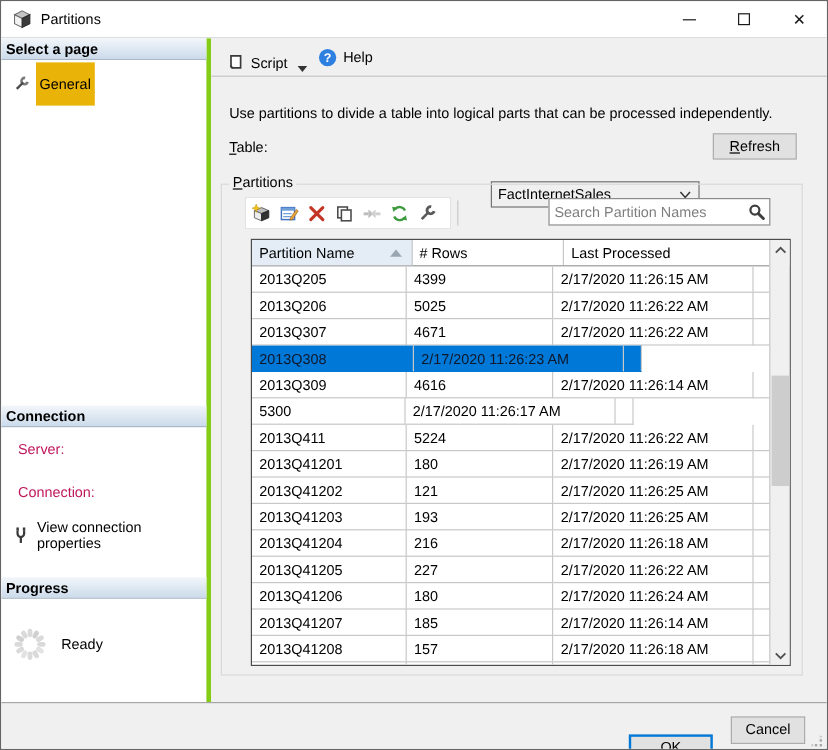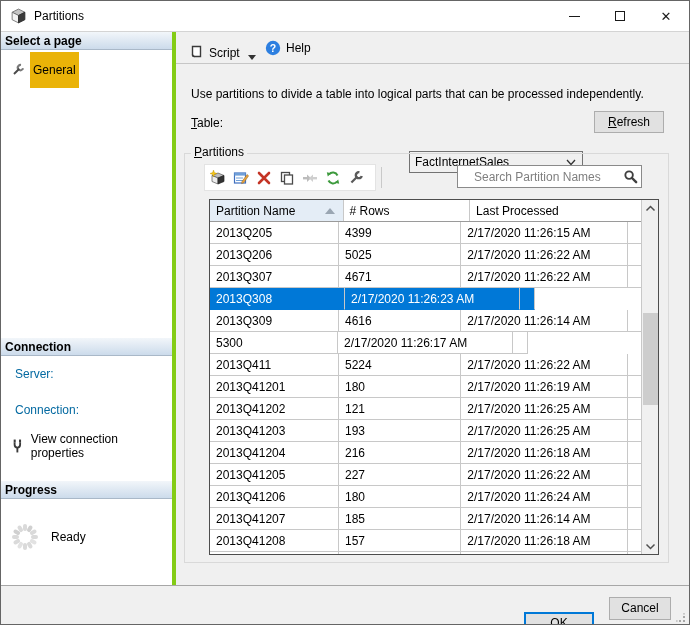--- a/index.html
+++ b/index.html
@@ -17,21 +17,21 @@
   #btn-min span { width:11px; height:1px; background:#1a1a1a; display:block; }
   #btn-max span { width:10px; height:10px; border:1px solid #1a1a1a; display:block; }
   #btn-close span { font-size:13px; line-height:1; }
   
   #sidebar { position:absolute; left:0; top:31px; width:175px; height:553px; background:#ffffff; border-right:4px solid #84cc16; }
   .side-header { height:18px; background:linear-gradient(#f2f6fa,#ccdbeb); border-bottom:1px solid #a9b8c8; font-weight:bold; font-size:12px; padding:2px 0 0 4px; }
   #hdr-connection { position:absolute; top:306px; left:0; right:0; }
   #hdr-progress   { position:absolute; top:449px; left:0; right:0; }
   #page-general { position:absolute; top:20px; left:10px; display:flex; align-items:center; gap:5px; }
   #page-general .lbl { background:#eab308; padding:11px 3px; }
-  .gray-label { position:absolute; left:14px; color:#0369a1; }
+  .gray-label { position:absolute; left:14px; color:#be185d; }
   #lbl-server { top:335px; } #lbl-conn { top:371px; }
   #view-conn { position:absolute; left:9px; top:400px; display:flex; align-items:center; gap:6px; }
   #progress-row { position:absolute; left:8px; top:489px; display:flex; align-items:center; gap:10px; }
   
   #rightpanel { position:absolute; left:175px; top:31px; width:515px; height:553px; background:#f0f0f0; }
   #topstrip { position:absolute; left:0; top:0; width:100%; height:32px; background:#f0f0f0; border-bottom:1px solid #c6c6c6; }
   #script-btn { position:absolute; left:8px; top:4px; height:24px; display:flex; align-items:flex-end; gap:5px; padding:0 4px; }
   #script-drop { width:0; height:0; border-left:4px solid transparent; border-right:4px solid transparent; border-top:5px solid #333; margin-left:3px; }
   #help-btn { position:absolute; left:85px; top:4px; height:24px; display:flex; align-items:center; gap:5px; padding:0 4px; }
   #desc { position:absolute; left:15px; top:55px; white-space:nowrap; font-size:12px; }
@@ -39,34 +39,34 @@
   .mnemonic::first-letter { text-decoration:underline; }
   #table-combo { position:absolute; left:233px; top:79px; width:174px; height:22px; background:#f0f0f0; border:1px solid #737373; display:flex; align-items:center; justify-content:space-between; padding:0 6px 0 5px;margin-top:40px; }
   #refresh-btn { position:absolute; left:418px; top:79px; width:70px; height:22px; background:#e1e1e1; border:1px solid #adadad; text-align:center; line-height:20px; }
   
   #groupbox { position:absolute; left:8px; top:121px; width:485px; height:410px; border:1px solid #d9d9d9; }
   #group-legend { position:absolute; left:6px; top:-9px; background:#f0f0f0; padding:0 3px; }
   #icon-strip { position:absolute; left:19px; top:10px; width:172px; height:27px; background:#ffffff; border:1px solid #e3e3e3; display:flex; align-items:center; gap:7px; padding:0 5px; }
   #icon-strip-sep { position:absolute; left:196px; top:13px; width:1px; height:21px; background:#c9c9c9; }
   .tb-icon { width:16px; height:16px; display:block; }
   #search-wrap { position:absolute; left:272px; top:11px; width:185px; height:23px; }
-  #search-input { width:100%; height:100%; border:1px solid #8a8a8a; background:#fff; font-family:"Liberation Sans",sans-serif; font-size:12px; padding:0 22px 0 16px; color:#000; }
+  #search-input { width:100%; height:100%; border:1px solid #8a8a8a; background:#fff; font-family:"Liberation Sans",sans-serif; font-size:12px; padding:0 22px 0 4px; color:#000; }
   #search-input::placeholder { color:#7f7f7f; }
   #search-icon { position:absolute; right:4px; top:4px; }
   
   #grid { position:absolute; left:24px; top:45px; width:450px; height:356px; background:#ffffff; border:1px solid #4d4d4d; overflow:hidden; }
   #grid-header { display:flex; height:22px; border-bottom:1px solid #9a9a9a; background:#fff; }
   .hcell { border-right:1px solid #c8c8c8; display:flex; align-items:center; padding-left:6px; font-size:12px; position:relative; }
   .hcell.sorted { background:#e4edf6; }
   #sort-arrow { position:absolute; right:8px; top:8px; width:0; height:0; border-left:5px solid transparent; border-right:5px solid transparent; border-bottom:6px solid #9aa6b2; }
   #grid-body { position:absolute; left:0; top:22px; width:433px; height:332px; overflow:hidden; }
   .grow { display:flex; height:22px; }
   .gcell { border-right:1px solid #c8c8c8; border-bottom:1px solid #c8c8c8; display:flex; align-items:center; padding-left:6px; font-size:12px; overflow:hidden; white-space:nowrap; }
   .c-name { width:135px; } .c-rows { width:128px; } .c-last { width:175px; } .c-blank { width:15px; }
-  .grow.selected .gcell { background:#0078d7; color:#ffffff; border-bottom-color:#0078d7; }
+  .grow.selected .gcell { background:#0078d7; color:#0f172a; border-bottom-color:#0078d7; }
   
   #vscroll { position:absolute; right:0; top:0; width:17px; height:354px; background:#f0f0f0; border-left:1px solid #c8c8c8; }
   .sb-arrow { position:absolute; left:0; width:17px; height:17px; display:flex; align-items:center; justify-content:center; }
   #sb-up { top:0; } #sb-down { bottom:0; }
   #sb-thumb { position:absolute; left:1px; top:113px; width:15px; height:92px; background:#cdcdcd; }
   
   #footer { position:absolute; left:0; top:584px; width:100%; height:41px; background:#f0f0f0; border-top:1px solid #a7a7a7; }
   #ok-btn { position:absolute; left:523px; top:26px; width:70px; height:23px; background:#e1e1e1; border:2px solid #0078d7; text-align:center; line-height:19px; }
   #cancel-btn { position:absolute; left:608px; top:11px; width:62px; height:23px; background:#e1e1e1; border:1px solid #adadad; text-align:center; line-height:21px; }
   #resize-grip { position:absolute; right:3px; bottom:3px; width:10px; height:10px; }

